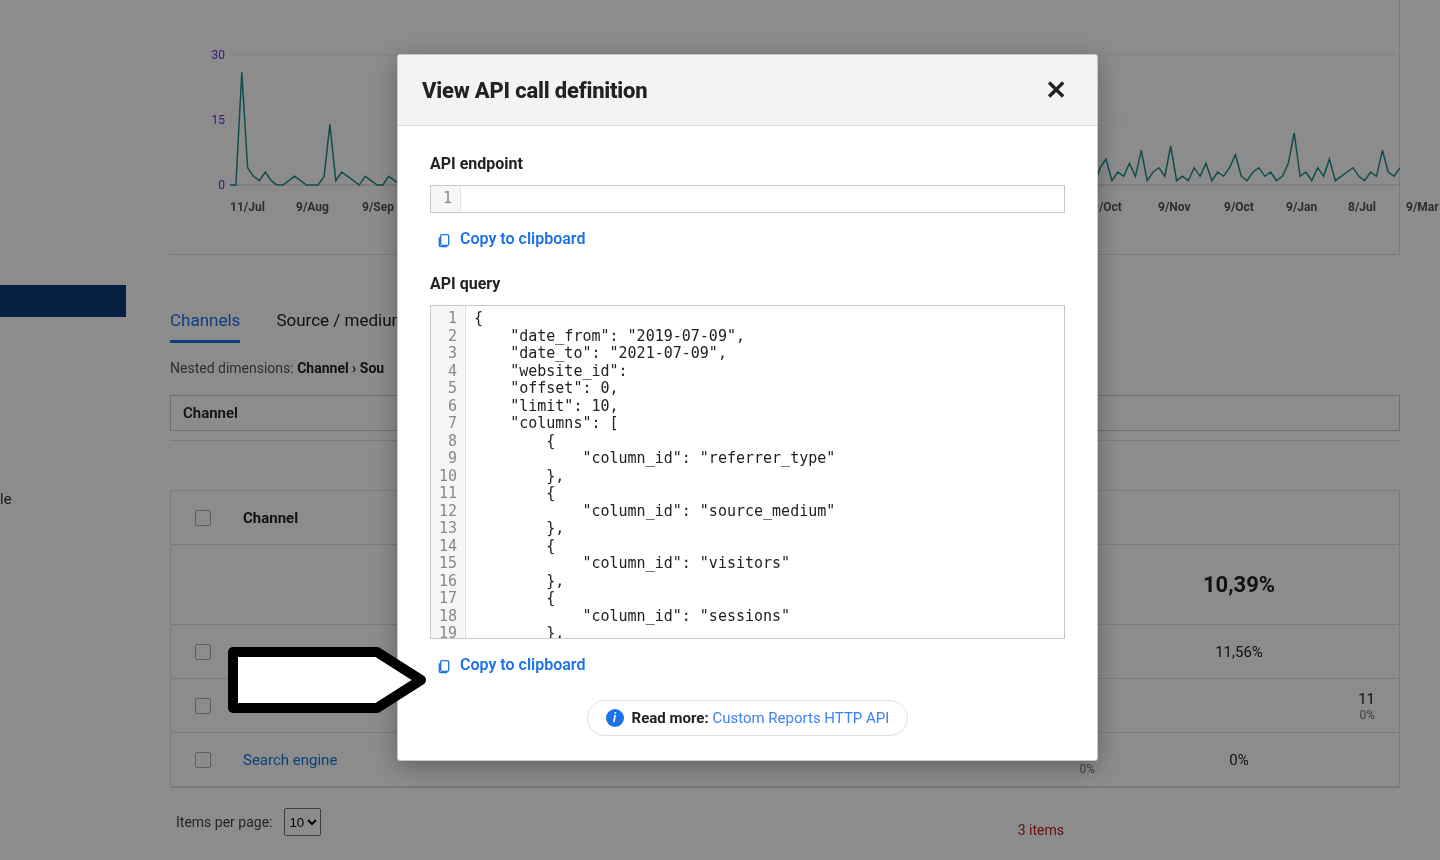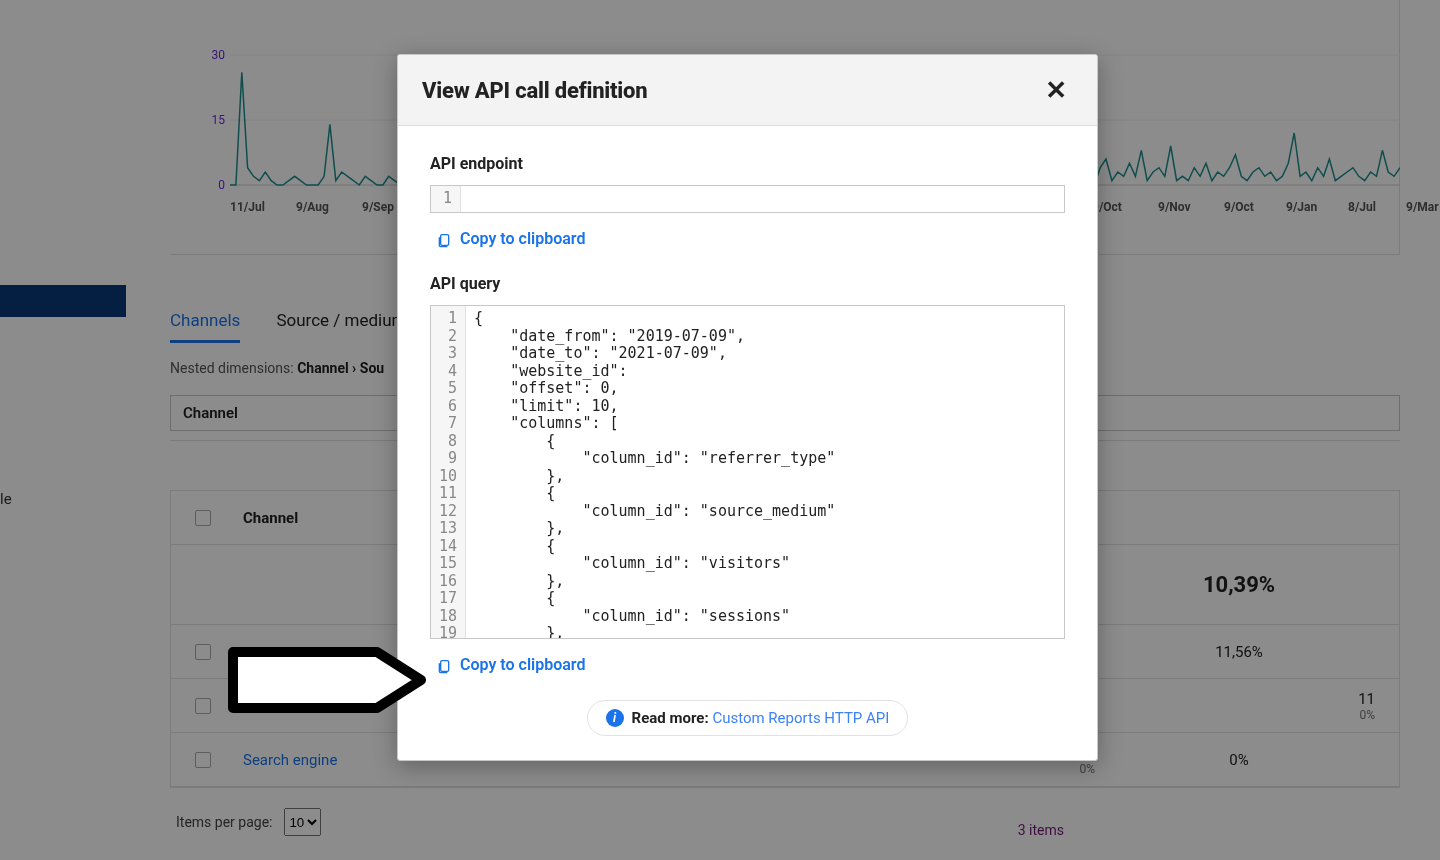--- a/index.html
+++ b/index.html
@@ -39,21 +39,21 @@
   .cell-name { flex:1; padding-left:8px; }
   .cell-v1 { width:180px; text-align:right; padding-right:24px; font-variant-numeric:tabular-nums; }
   .cell-v1 .sub { display:block; font-size:12px; font-weight:400; color:#777; }
   .cell-v2 { width:280px; text-align:center; padding-right:40px; font-variant-numeric:tabular-nums; }
   .chk { width:16px; height:16px; border:1px solid #aaa; border-radius:2px; }
   .link { color:#1a73e8; cursor:pointer; }
   .play-circle { width:20px; height:20px; border-radius:50%; background:#222; color:#fff; display:flex; align-items:center; justify-content:center; font-size:11px; }
 
   .pager { position:absolute; left:0; top:806px; width:1230px; display:flex; align-items:center; font-size:14px; color:#444; padding:0 6px; }
   .pager select { margin-left:12px; height:28px; }
-  .pager .count { margin-left:auto; margin-right:330px; color:#701a75;margin-top:16px; }
+  .pager .count { margin-left:auto; margin-right:330px; color:#b91c1c;margin-top:16px; }
 
   
   .overlay { position:absolute; inset:0; background:rgba(0,0,0,0.45); }
 
   
   .modal { position:absolute; left:397px; top:54px; width:701px; background:#fff; border:1px solid #c8c8c8; box-shadow:0 6px 24px rgba(0,0,0,0.3); border-radius:3px; overflow:hidden; }
   .modal-header { display:flex; align-items:center; justify-content:space-between; background:#f3f3f3; border-bottom:1px solid #ddd; padding:18px 24px; }
   .modal-title { font-size:22px; font-weight:800; letter-spacing:-0.2px; }
   .modal-close { font-size:26px; font-weight:900; cursor:pointer; line-height:1; padding:4px 6px; }
   .modal-body { padding:20px 32px 24px 32px; }

